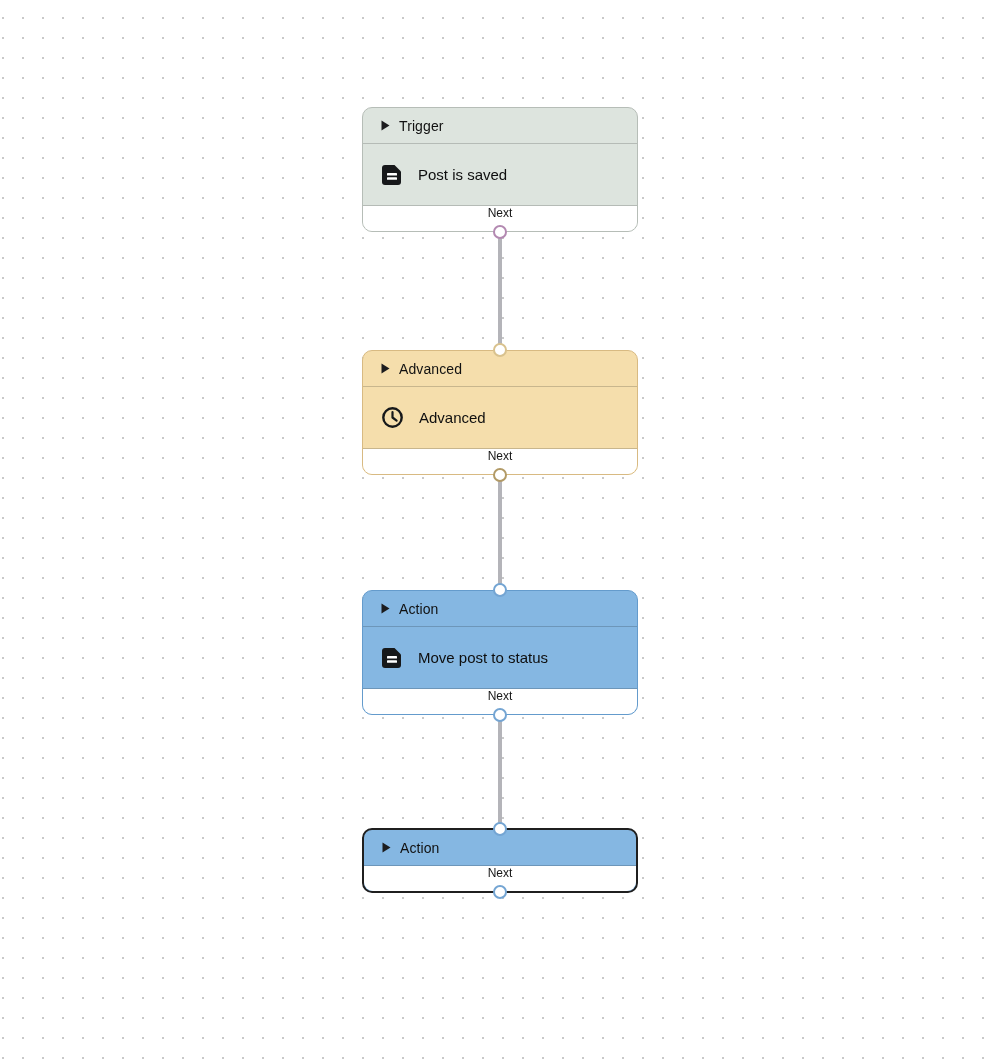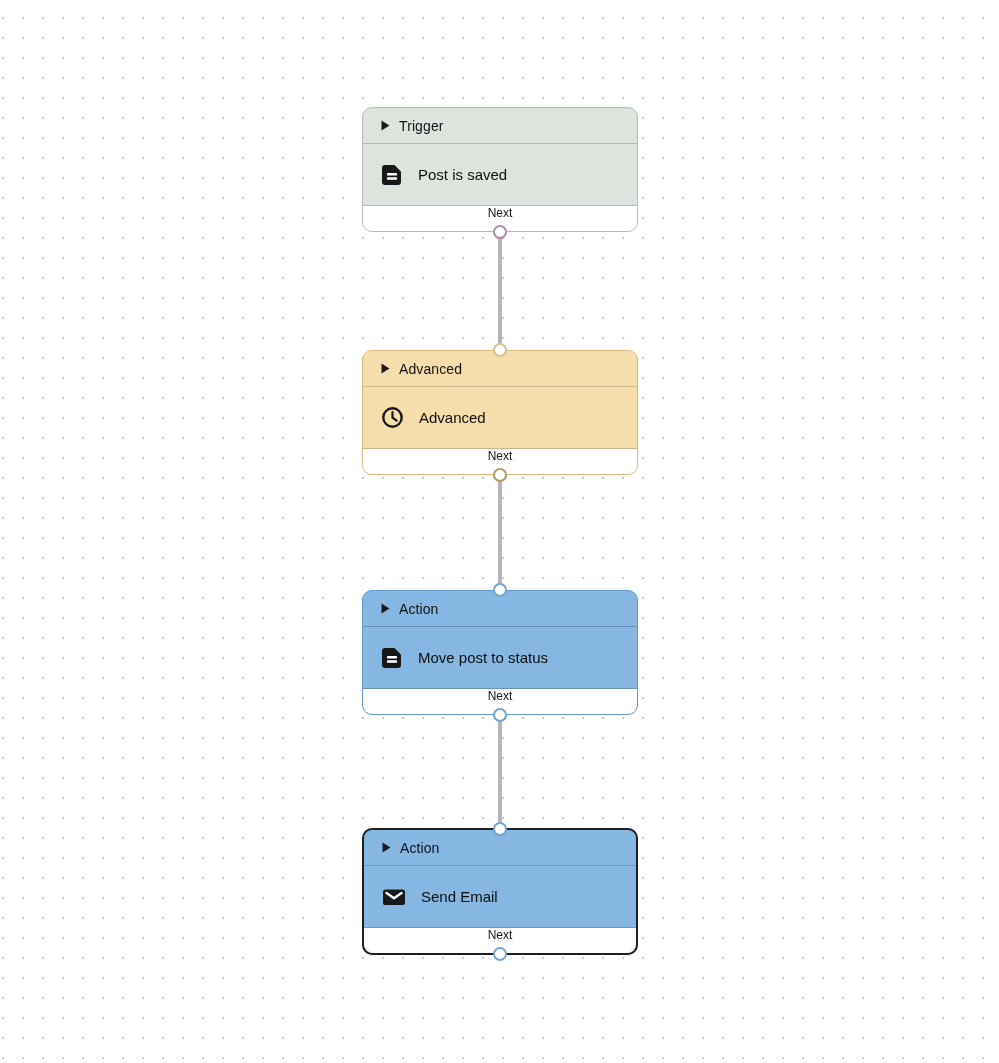--- a/index.html
+++ b/index.html
@@ -156,27 +156,18 @@
 
 <div class="node node-action-2">
   <div class="node-header">
     <span class="icon collapse-icon">
       <svg width="9" height="11" viewBox="0 0 9 11">
           <polygon points="0.5,0.5 8.5,5.5 0.5,10.5" fill="#1c1c1e"></polygon>
         </svg>
     </span>
     <span class="node-type">Action</span>
   </div>
-  <div class="node-body">
-    <span class="icon">
-      <svg width="24" height="22" viewBox="0 0 24 22">
-        <rect x="1" y="3.5" width="22" height="15.5" rx="2.6" fill="#16181a"></rect>
-        <path d="M4.5 7 L12 12.3 L19.5 7" fill="none" stroke="#ffffff" stroke-width="2.4" stroke-linecap="round" stroke-linejoin="round"></path>
-      </svg>
-    </span>
-    <span class="node-title">Send Email</span>
-  </div>
   <div class="node-footer">
     <span>Next</span>
   </div>
   <div class="port port-in"></div>
   <div class="port port-out"></div>
 </div>
 
 </body></html>

